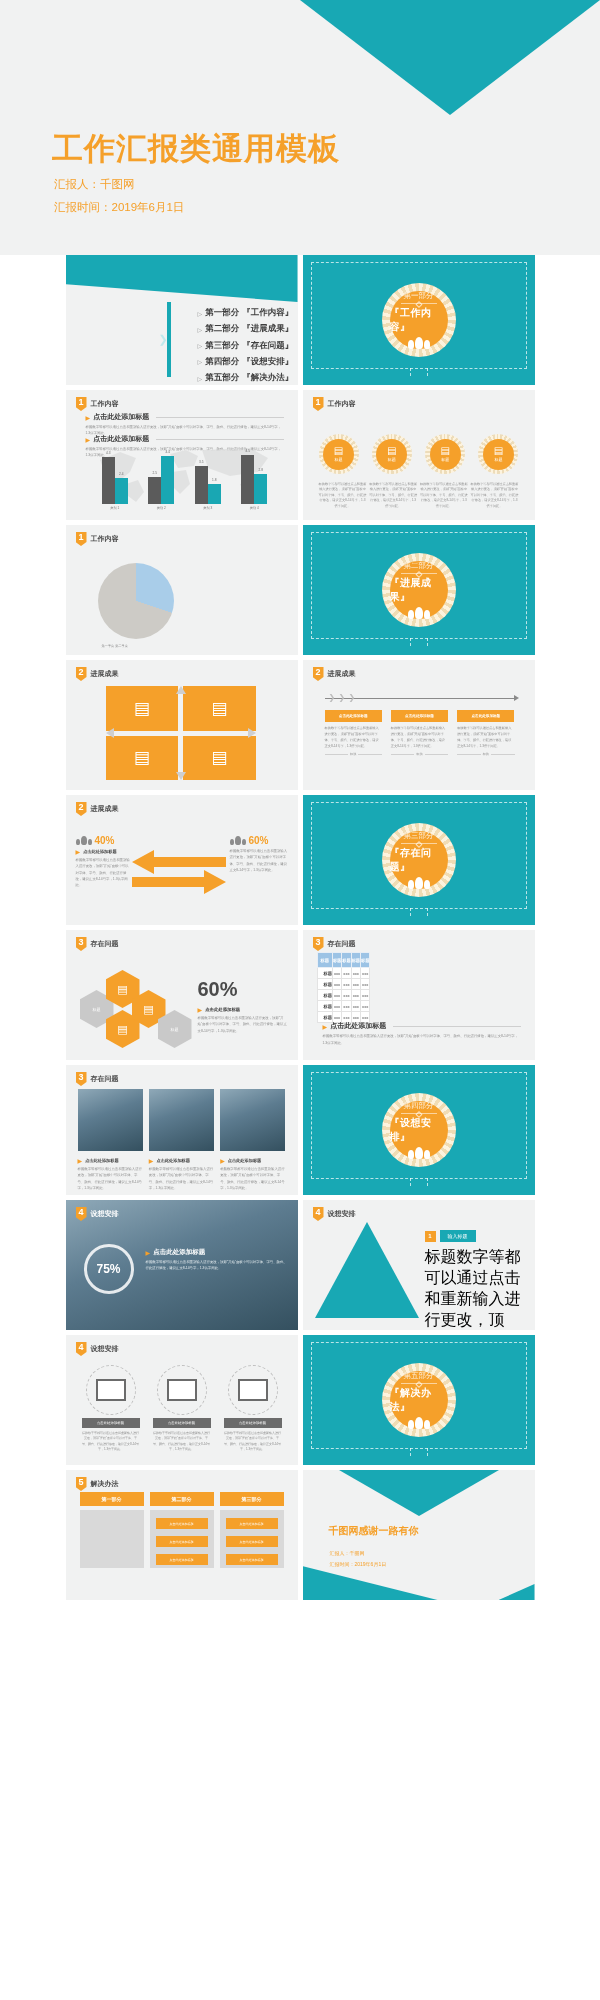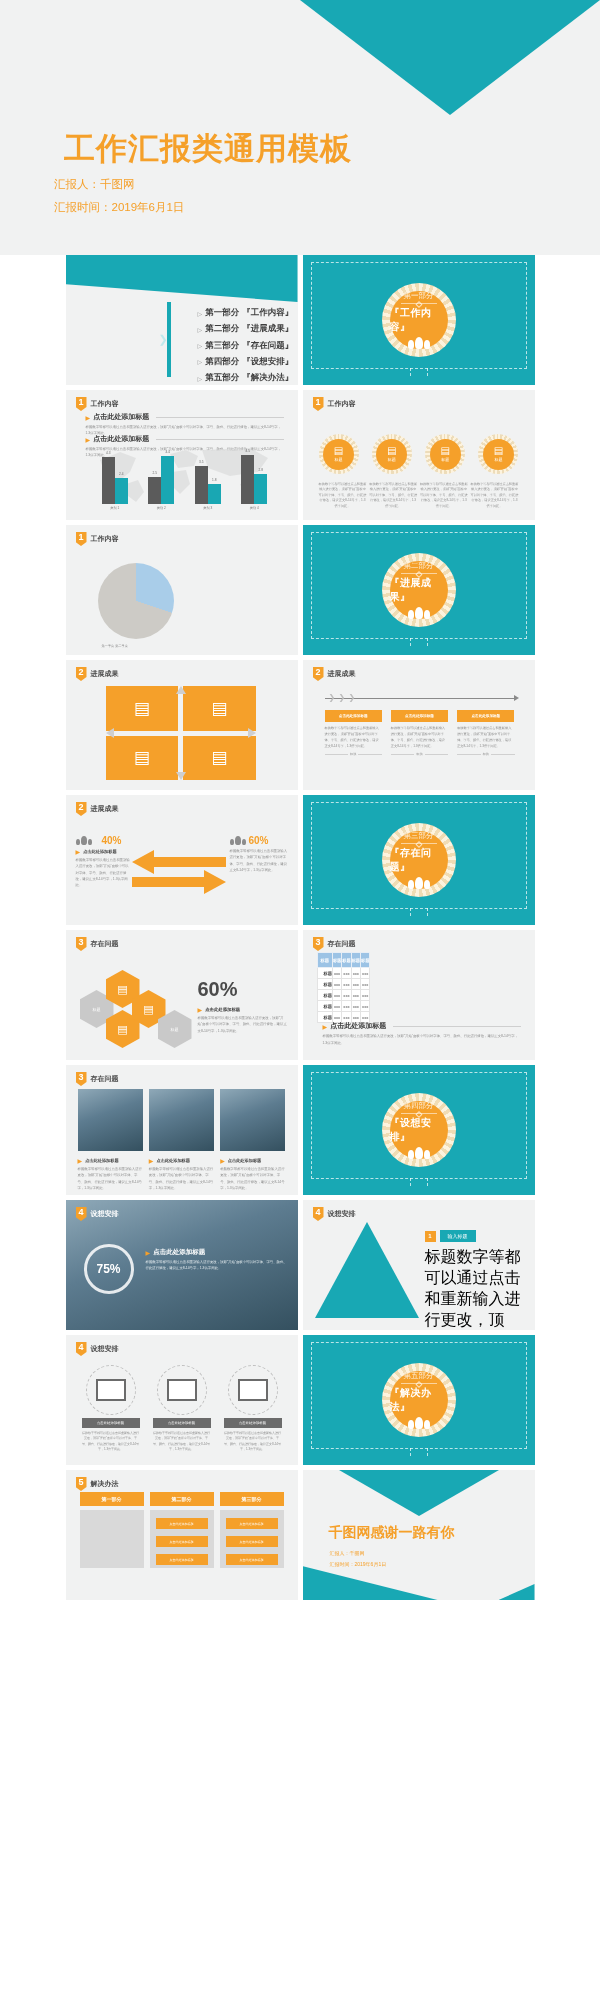--- a/index.html
+++ b/index.html
@@ -23,21 +23,21 @@
   .hero-tri {
     position: absolute; top: 0; right: 0;
     width: 0; height: 0;
     border-left: 150px solid transparent;
     border-right: 150px solid transparent;
     border-top: 115px solid #18a8b4;
   }
   .hero-title {
     position: absolute; left: 52px; top: 128px;
     font-size: 31px; font-weight: bold; color: #f5a02a;
-    letter-spacing: 1px; white-space: nowrap; margin-left: 12px;
+    letter-spacing: 1px; white-space: nowrap;
   }
   .hero-sub1, .hero-sub2 {
     position: absolute; left: 54px; color: #f5a02a; font-size: 11.5px;
     white-space: nowrap;
   }
   .hero-sub1 { top: 177px; }
   .hero-sub2 { top: 200px; }
 
   
   .shdr { position:absolute; left:10px; top:7px; display:flex; align-items:center; gap:4px; }
@@ -230,21 +230,21 @@
                      color:#fff; font-size:3px; display:flex; align-items:center; justify-content:center;}
 
   
   .fin-tri-top { position:absolute; top:0; left:50%; transform:translateX(-50%);
                  width:0;height:0;border-left:80px solid transparent;
                  border-right:80px solid transparent;border-top:46px solid #18a8b4; }
   .fin-tri-bl { position:absolute; bottom:0; left:0; width:135px; height:34px;
                 background:#18a8b4; clip-path: polygon(0 0, 0 100%, 100% 100%); }
   .fin-tri-br { position:absolute; bottom:0; right:0; width:36px; height:16px;
                 background:#18a8b4; clip-path: polygon(100% 0, 0 100%, 100% 100%); }
-  .fin-title { position:absolute; left:26px; top:54px; font-size:14px; font-weight:bold;
+  .fin-title { position:absolute; left:26px; top:54px; font-size:10px; font-weight:bold;
                color:#f5a02a; white-space:nowrap; }
   .fin-s1 { position:absolute; left:27px; top:80px; font-size:5px; color:#f5a02a; }
   .fin-s2 { position:absolute; left:27px; top:91px; font-size:5px; color:#f5a02a; }
 </style>
 </head>
 <body>
 
 <div id="page">
 
   <div class="slide hero">
@@ -522,21 +522,21 @@
         </div>
       </div>
     </div>
 
     <div class="cell">
       <div class="shdr">
         <span class="num">2</span>
         <span class="txt">进展成果</span>
       </div>
       <div style="position:absolute;left:10px;top:40px;width:56px;">
-        <div style="display:flex;align-items:center;gap:10px;">
+        <div style="display:flex;align-items:center;gap:3px;">
           <span class="ppl">
               <i style="width:4px;height:6px"></i>
               <i style="width:6px;height:9px"></i>
               <i style="width:4px;height:6px"></i>
             </span>
           <span class="pct">40%</span>
         </div>
         <div class="ctitle" style="margin-top:2px">
           <span class="tri">▶</span>
           <span class="t" style="font-size:4.2px">点击此处添加标题</span>

